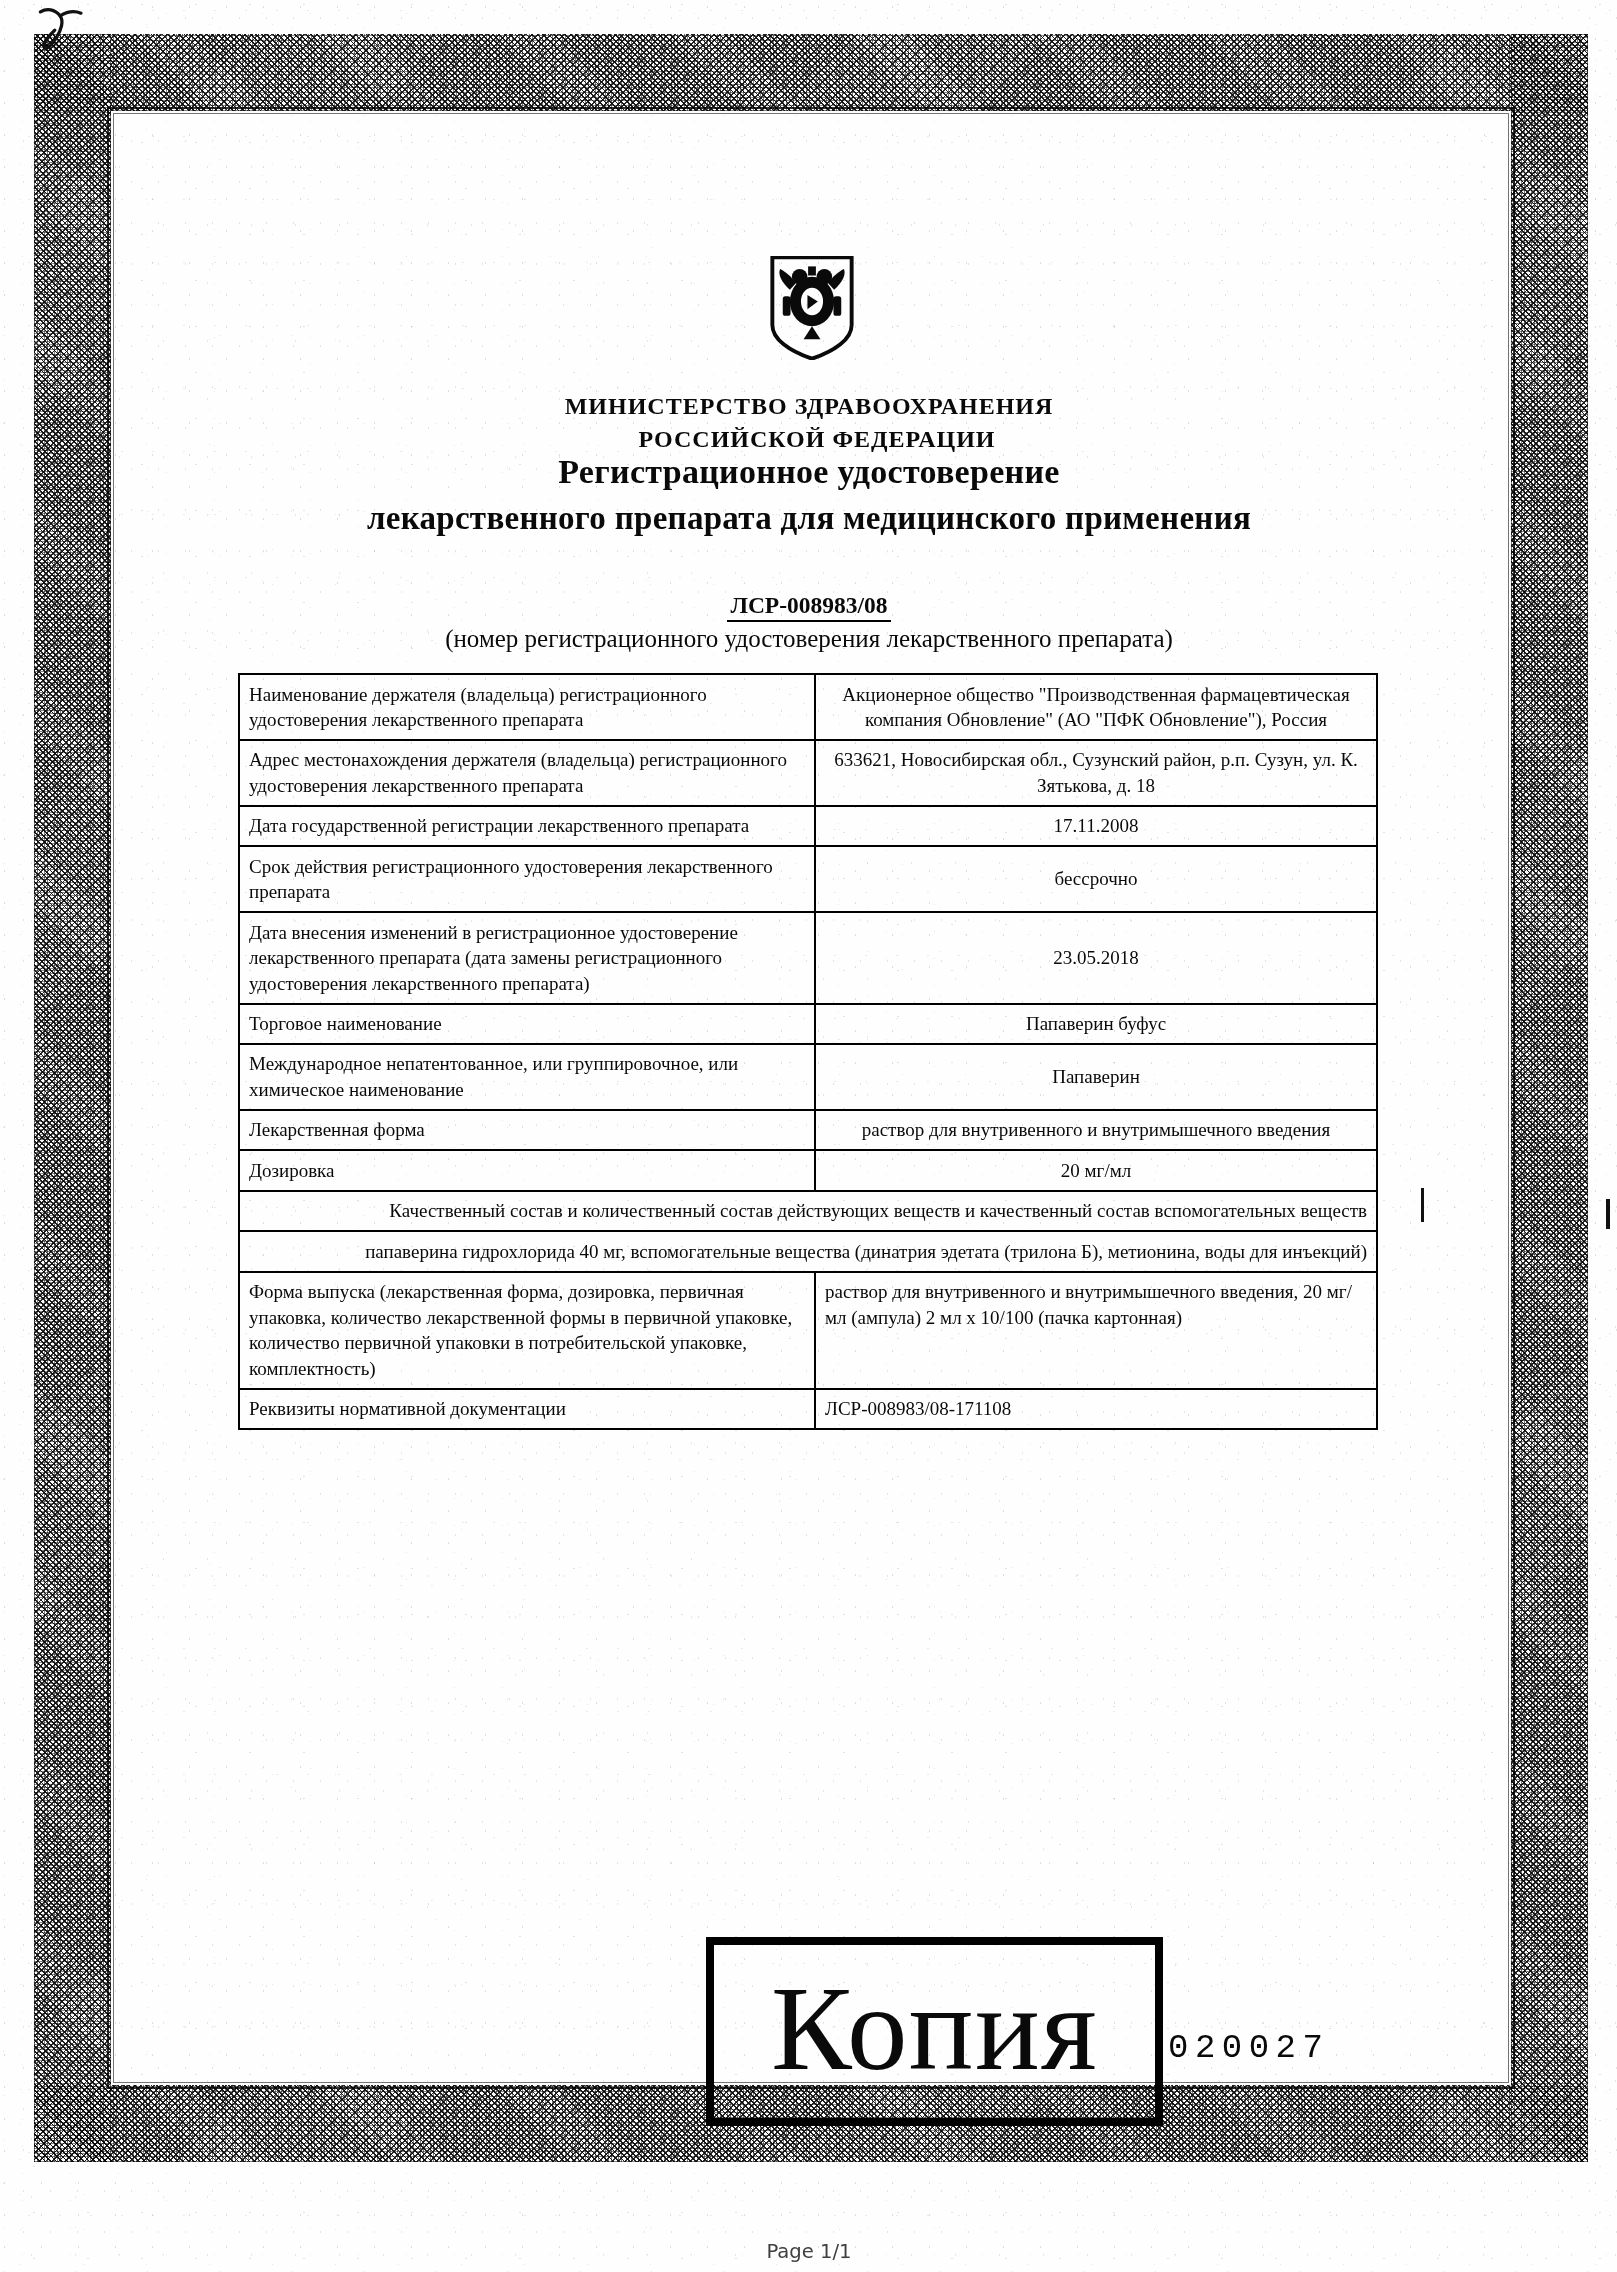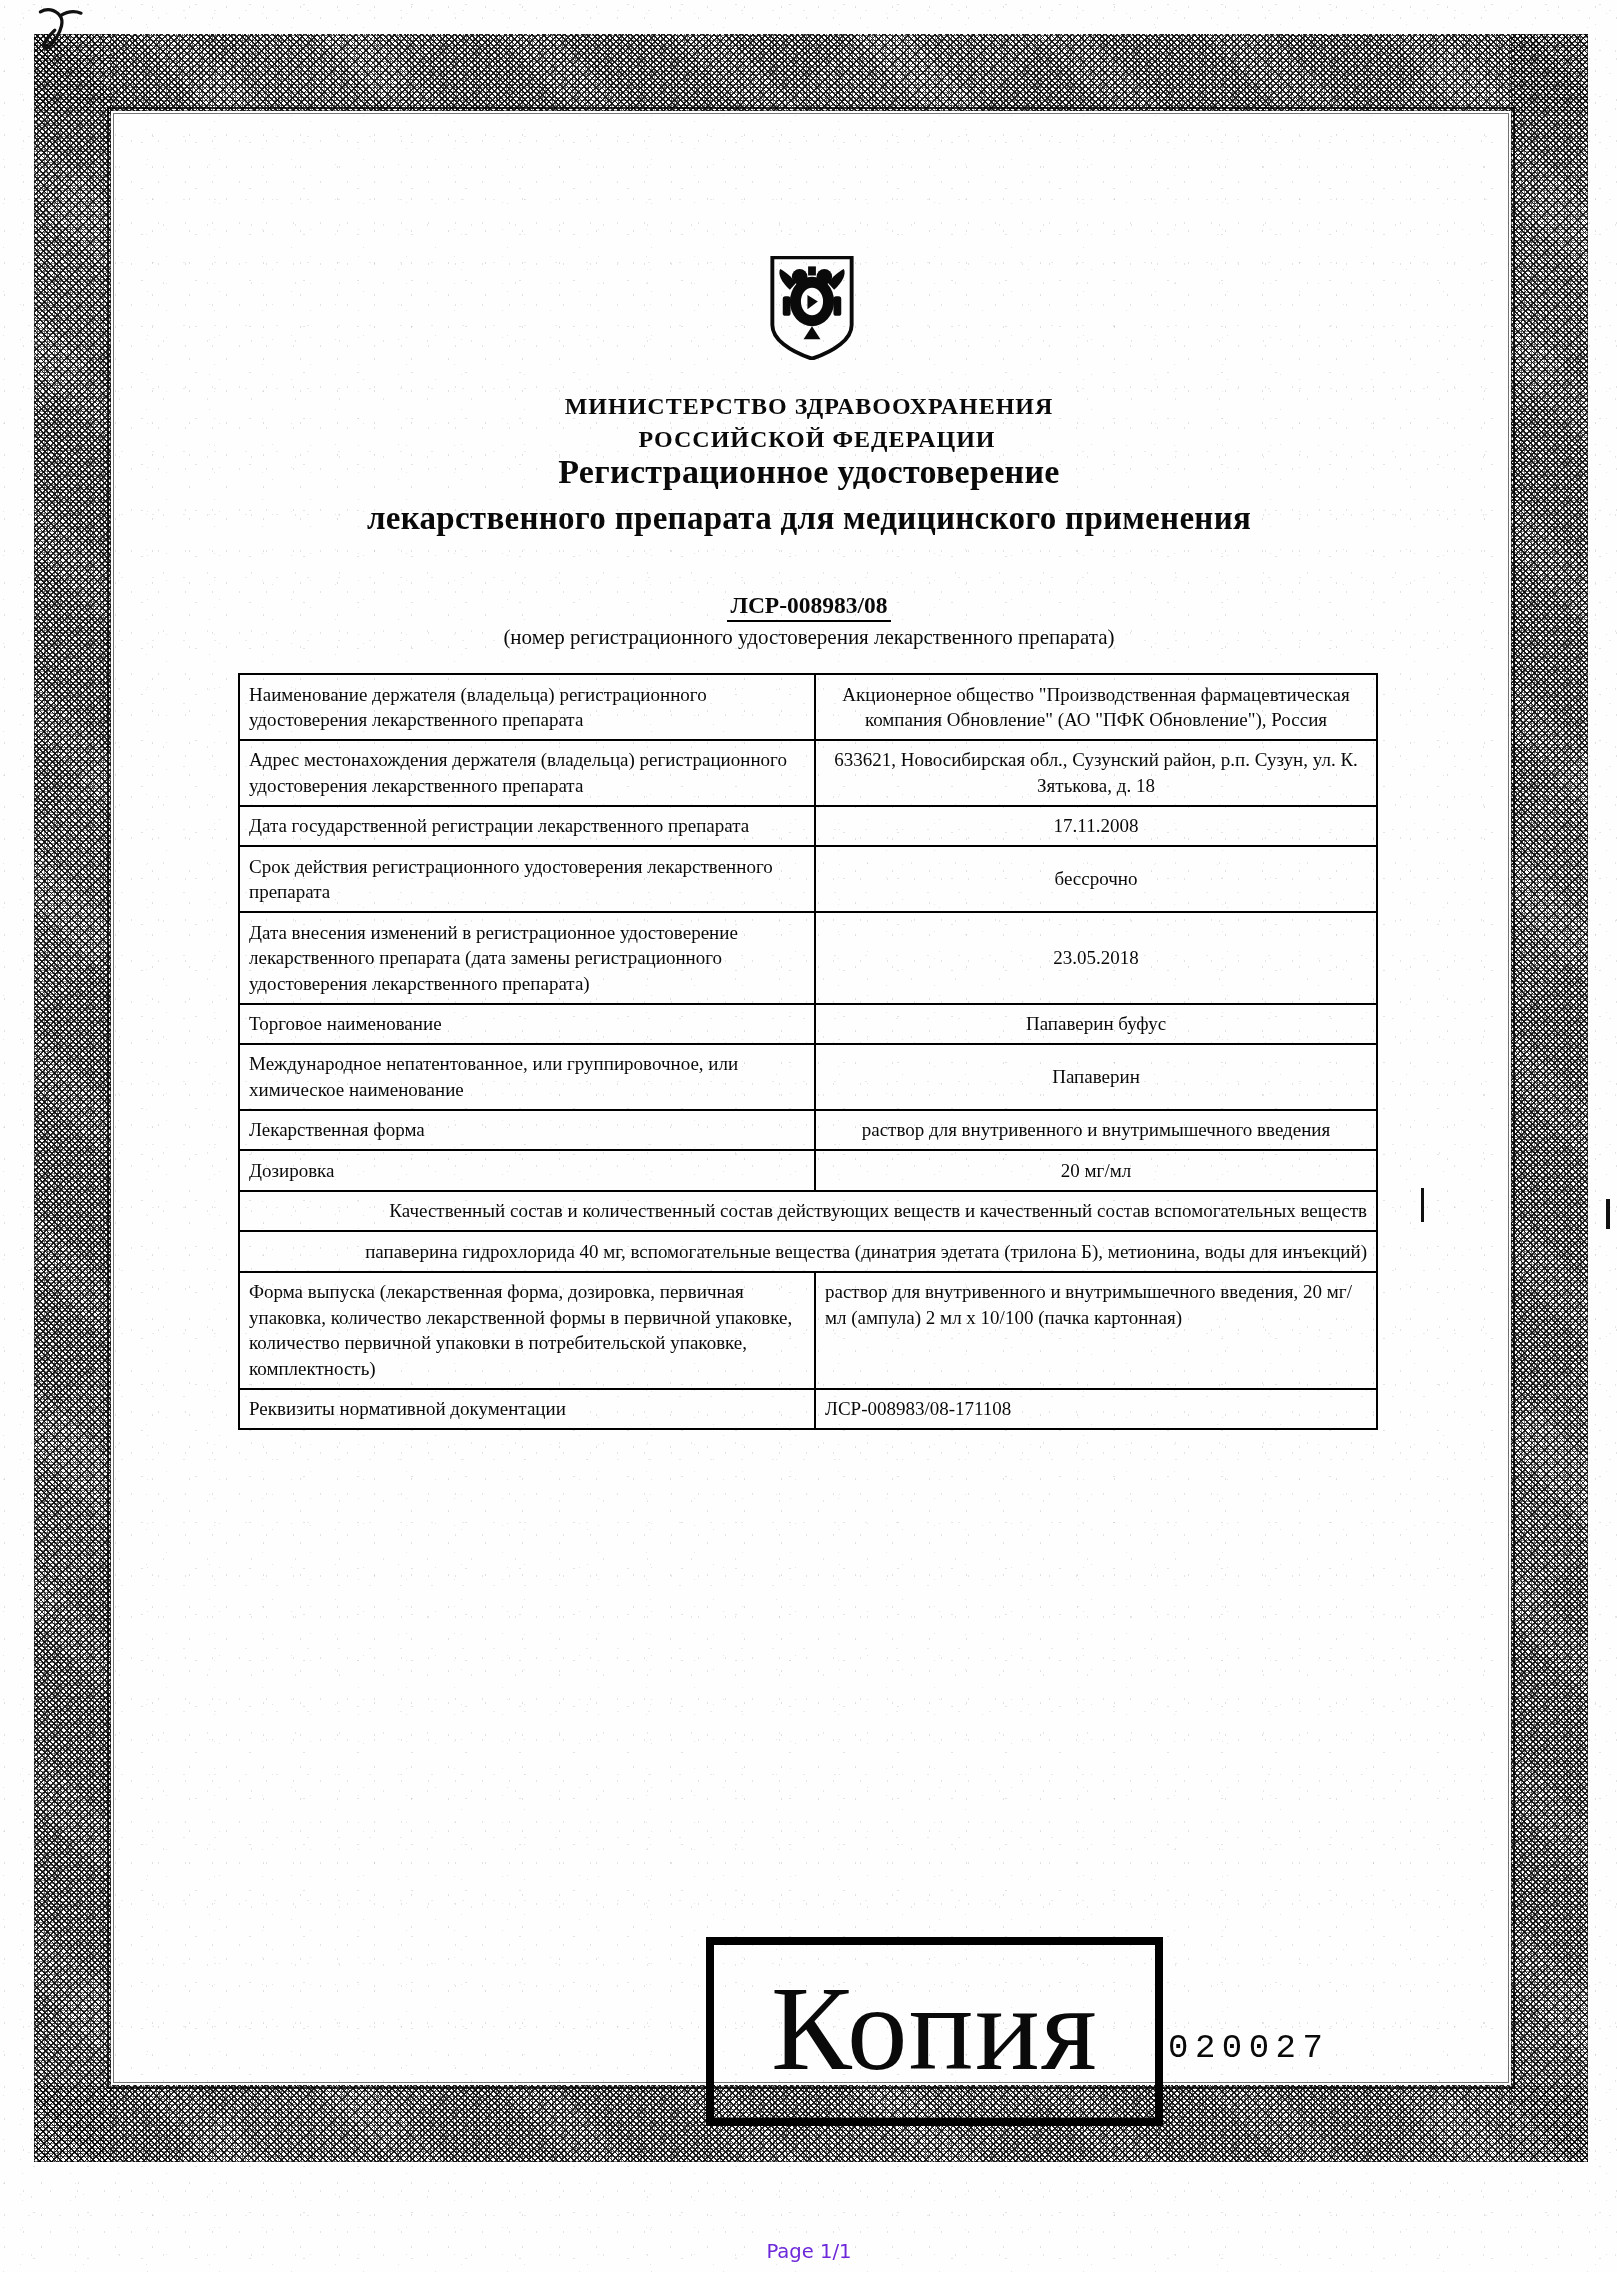--- a/index.html
+++ b/index.html
@@ -94,21 +94,21 @@
   #title-line2 { top:500px; font-size:33px; }
 
   
   #reg-number {
     position:absolute; left:0; right:0; text-align:center;
     top:592px; font-size:23.5px; font-weight:bold;
   }
   #reg-number span { border-bottom:2.6px solid #000; padding:0 3.9px 2px 3.9px; }
   #reg-number-caption {
     position:absolute; left:0; right:0; text-align:center;
-    top:625px; font-size:21px;
+    top:625px; font-size:25px;
   }
 
   
   #reg-table {
     position:absolute; left:238px; top:673px; width:1140px;
     border-collapse:collapse;
     font-size:19px; line-height:1.34;
   }
   #reg-table td {
     border:2px solid #000;
@@ -139,21 +139,21 @@
     position:absolute; left:1168px; top:2029px;
     font-size:34px; letter-spacing:6.5px;
     font-family:"Liberation Mono","DejaVu Sans Mono",monospace;
   }
 
   
   #page-footer {
     position:absolute; left:0; right:0; bottom:10.4px; text-align:center;
     font-size:19.6px;
     font-family:"DejaVu Sans","Liberation Sans",sans-serif;
-    color:#6d28d9;
+    color:#404040;
   }
 
   
   .stray-tick { position:absolute; background:#111; z-index:25; }
 </style>
 </head>
 <body>
 
 <div id="ornate-border">
   <div class="orn-band orn-top"></div>

